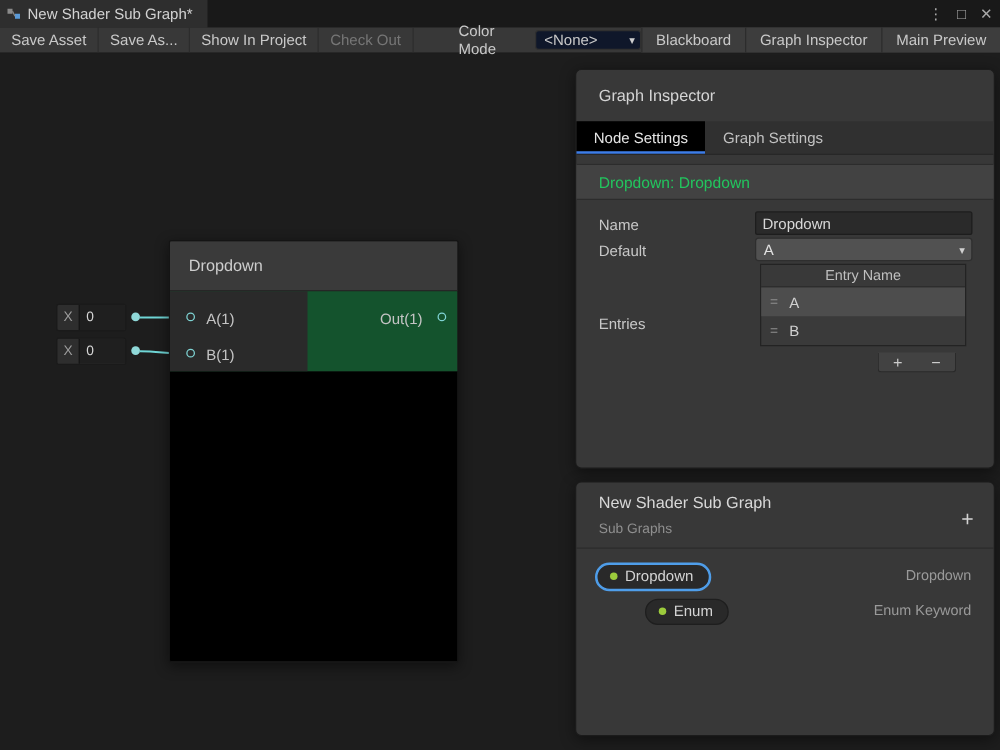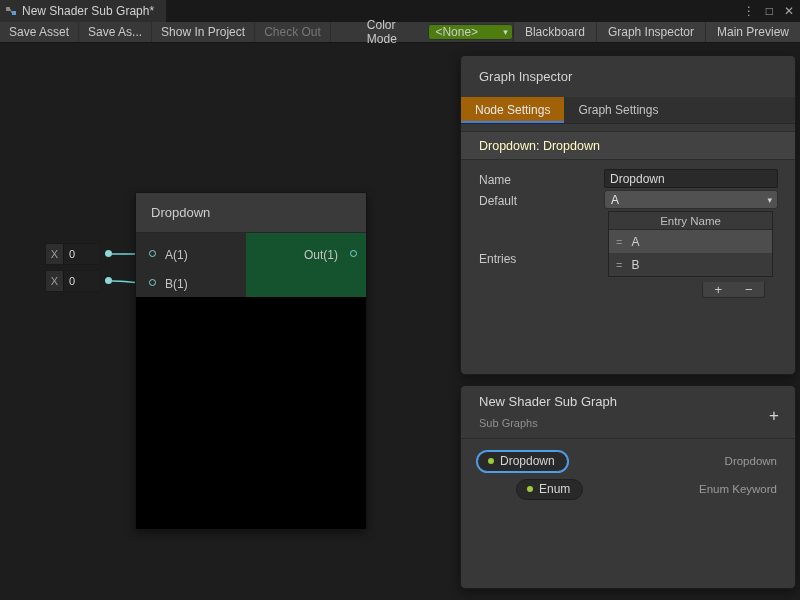--- a/index.html
+++ b/index.html
@@ -14,21 +14,21 @@
              color:#a8a8a8; font-size:12px; }
   .winctrl span { cursor:default; }
 
   
   .toolbar { position:absolute; top:22px; left:0; width:800px; height:21px; background:#383838;
              border-bottom:1px solid #161616; display:flex; align-items:stretch; z-index:5;
              font-size:12px; color:#c9c9c9; }
   .tbtn { display:flex; align-items:center; padding:0 9px; border-right:1px solid #2c2c2c; white-space:nowrap; }
   .tbtn.disabled { color:#767676; }
   .cm-label { display:flex; align-items:center; margin-left:28px; padding:0 8px; }
-  .cm-drop { display:flex; align-items:center; width:96px; margin:2px 0; background:#4d7c0f;
+  .cm-drop { display:flex; align-items:center; width:96px; margin:2px 0; background:#0f172a;
              border:1px solid #303030; border-radius:3px; padding:0 4px 0 6px; position:relative; }
   .cm-drop .arrow { margin-left:auto; font-size:9px; color:#cfcfcf; }
   .rgroup { margin-left:auto; display:flex;text-align:center; }
   .tbtn.toggle { border-left:1px solid #2c2c2c; border-right:none; background:#3d3d3d; padding:0 11px; }
 
   
   .edges { position:absolute; left:0; top:0; width:800px; height:600px; pointer-events:none; z-index:1; }
   .vnode { position:absolute; left:45px; width:56px; height:22px; display:flex; z-index:2;
            background:#2e2e2e; border:1px solid #1a1a1a; border-radius:2px; overflow:hidden; }
   .vlabel { width:17px; display:flex; align-items:center; justify-content:center; color:#9d9d9d; font-size:11px; }
@@ -52,24 +52,24 @@
   .panel { position:absolute; left:460px; width:336px; background:#383838; border:1px solid #1b1b1b;
            border-radius:5px; box-shadow:0 3px 12px rgba(0,0,0,.45); z-index:4; overflow:hidden; }
   .inspector { top:55px; height:320px; }
   .bboard { top:385px; height:204px; }
 
   .insp-header { position:absolute; top:0; left:0; right:0; height:41px; display:flex; align-items:center;
                  padding-left:18px; font-size:13px; color:#d4d4d4; }
   .tabs { position:absolute; top:41px; left:0; right:0; height:27px; display:flex; background:#303030;
           border-bottom:1px solid #272727; }
   .tab { display:flex; align-items:center; padding:0 14px; font-size:12px; color:#c2c2c2; }
-  .tab.active { background:#a16207; color:#e6e6e6; box-shadow:inset 0 -2px 0 #3e7de7; }
+  .tab.active { background:#000000; color:#e6e6e6; box-shadow:inset 0 -2px 0 #3e7de7; }
   .section { position:absolute; top:75px; left:0; right:0; height:29px; background:#424242;
              border-top:1px solid #2c2c2c; border-bottom:1px solid #2c2c2c; display:flex; align-items:center;
-             padding-left:18px; font-size:12.5px; color:#fef9c3; }
+             padding-left:18px; font-size:12.5px; color:#22c55e; }
   .flabel { position:absolute; left:18px; font-size:12px; color:#c8c8c8; }
   .name-input { position:absolute; left:143px; top:113px; width:174px; height:19px; background:#2a2a2a;
                 border:1px solid #1d1d1d; border-radius:2px; color:#d8d8d8; font-size:12px; padding:0 5px;
                 font-family:"Liberation Sans", sans-serif; outline:none; }
   .def-drop { position:absolute; left:143px; top:134px; width:174px; height:19px; background:#515151;
               border:1px solid #2e2e2e; border-radius:3px; display:flex; align-items:center; padding:0 5px 0 6px;
               font-size:12px; color:#e2e2e2; }
   .def-drop .arrow { margin-left:auto; font-size:9px; color:#d0d0d0; }
   .elist { position:absolute; left:147px; top:155px; width:165px; background:#3a3a3a; border:1px solid #232323; }
   .elist-header { height:18px; line-height:18px; text-align:center; font-size:11.5px; color:#bfbfbf;

